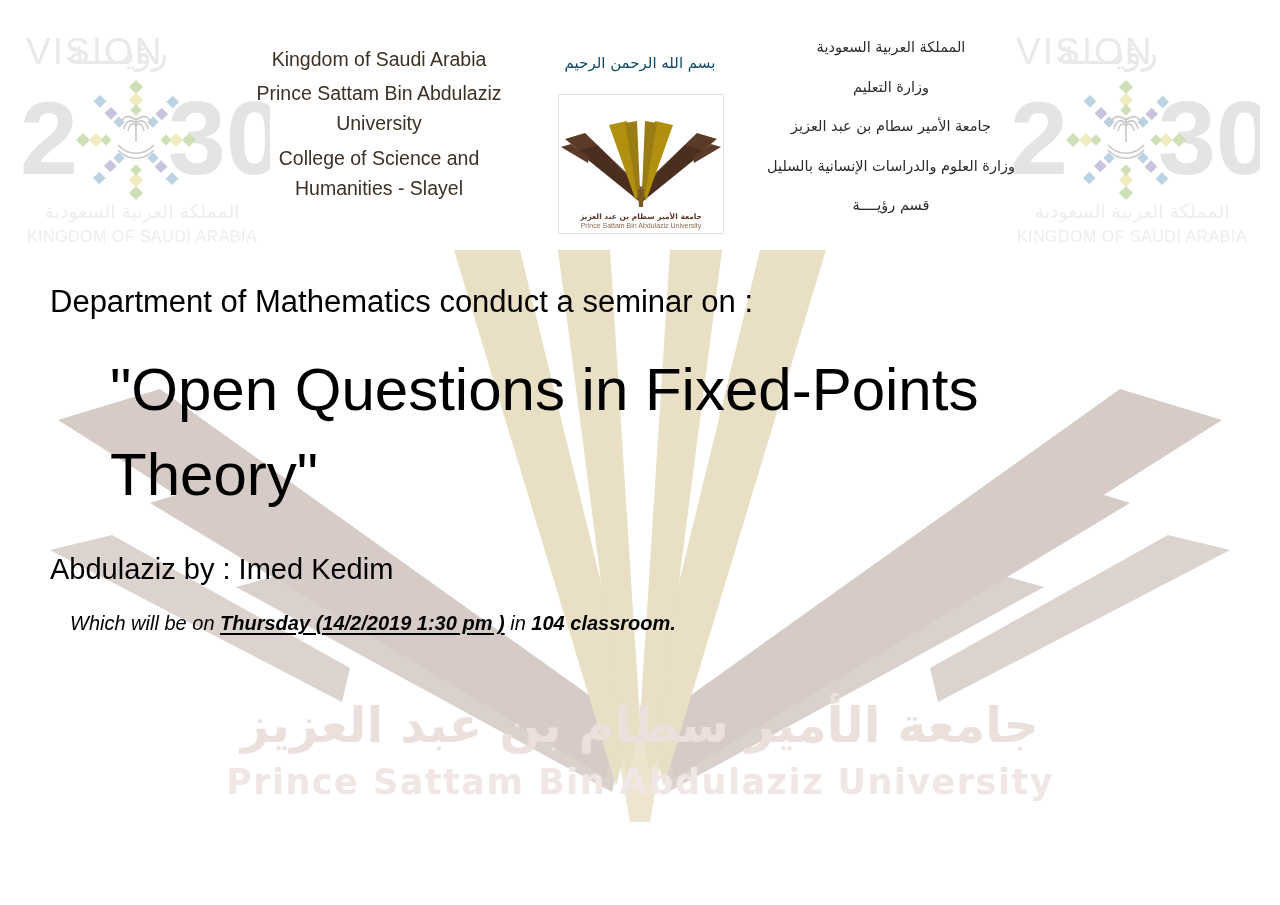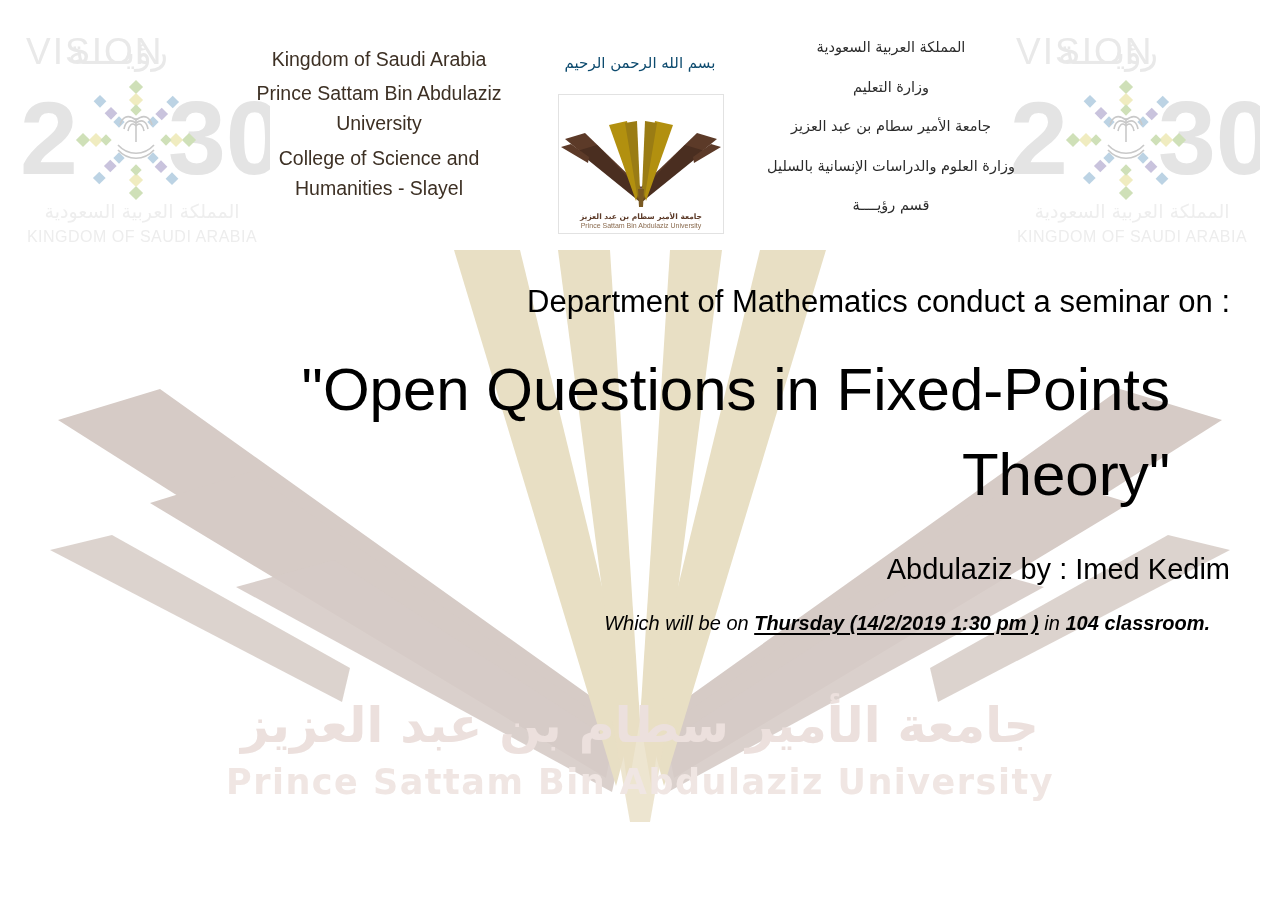--- a/index.html
+++ b/index.html
@@ -136,21 +136,21 @@
     overflow: hidden;
   }
   .logo-card svg { display: block; width: 100%; height: 100%; }
 
   
   .body-text {
     position: absolute;
     left: 50px;
     top: 258px;
     width: 1180px;
-    text-align: right;
+    text-align: left;
     color: #000000;
     font-family: "Liberation Sans", sans-serif;
   }
   .line-intro {
     font-size: 31px;
     line-height: 1.0;
     margin-top: 28px;
   }
   .line-title {
     font-size: 60px;

